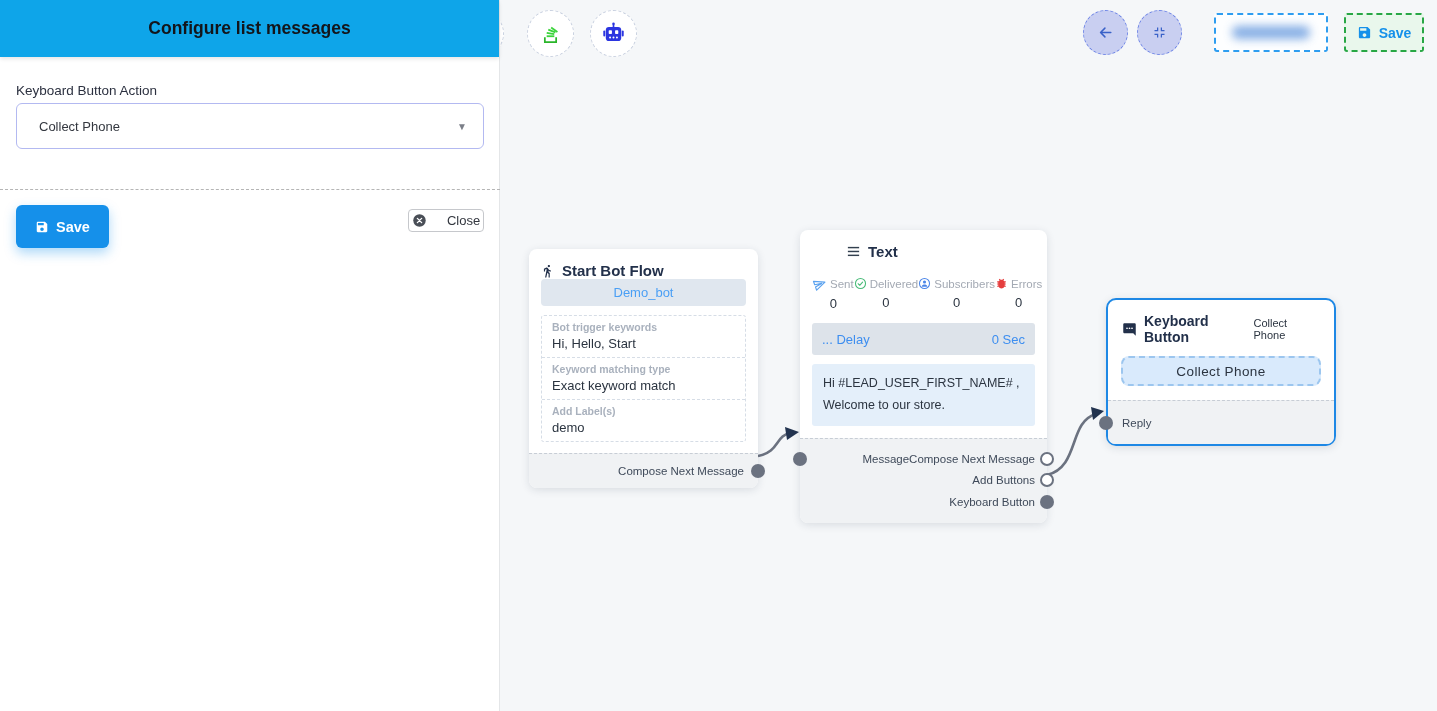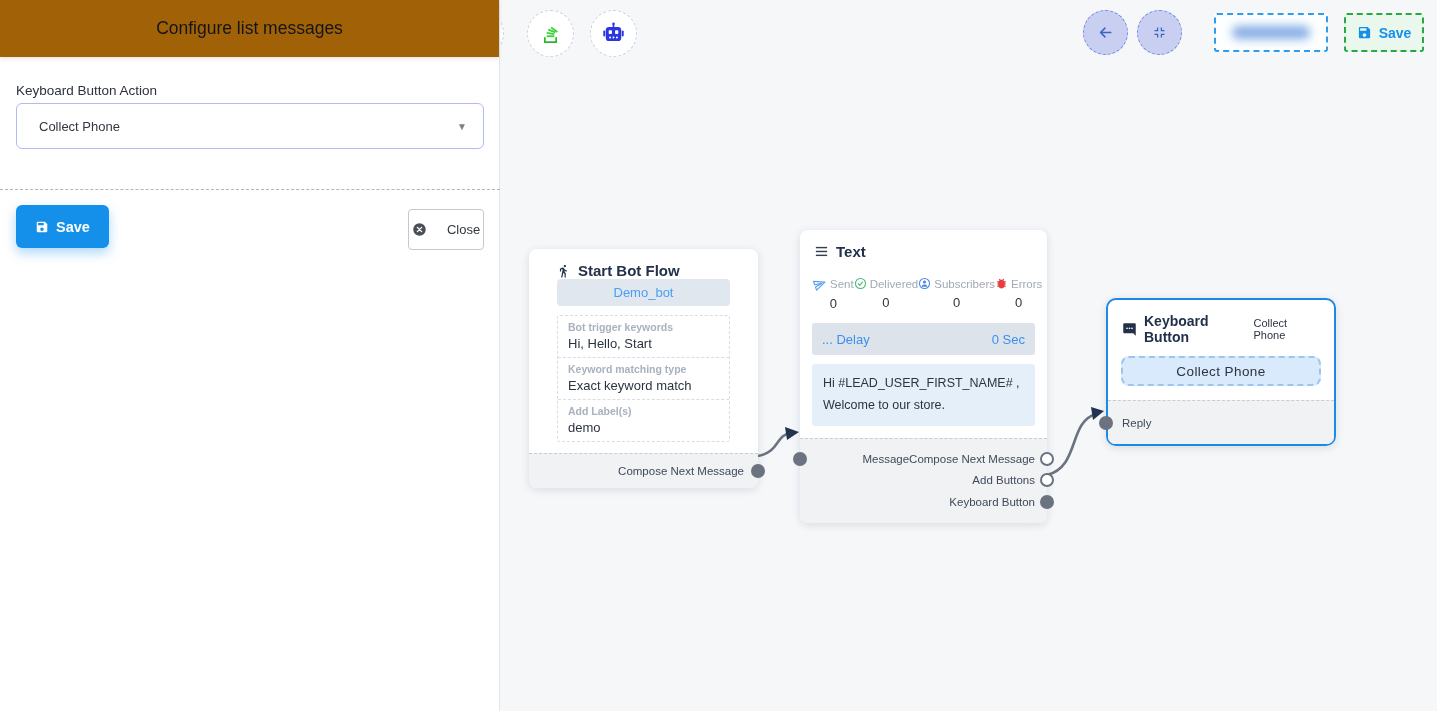--- a/index.html
+++ b/index.html
@@ -1,32 +1,32 @@
 <!DOCTYPE html>
 <html><head>
 <meta charset="utf-8">
 <style>
   * { margin:0; padding:0; box-sizing:border-box; }
   html,body { width:1437px; height:711px; font-family:"Liberation Sans", sans-serif; background:#fff; overflow:hidden; }
   #app { position:relative; width:1437px; height:711px; }
 
   
   .panel { position:absolute; left:0; top:0; width:500px; height:711px; background:#fff; border-right:1px solid #e4e6e8; z-index:5; }
-  .panel-header { height:57px; background:#a16207; display:flex; align-items:center; justify-content:center;
-                  font-weight:normal; font-size:17.5px; color:#13151a; box-shadow:0 2px 4px rgba(0,0,0,.10); }
+  .panel-header { height:57px; background:#0ea5e9; display:flex; align-items:center; justify-content:center;
+                  font-weight:bold; font-size:17.5px; color:#13151a; box-shadow:0 2px 4px rgba(0,0,0,.10); }
   .field-label { position:absolute; left:16px; top:83px; font-size:13.5px; color:#2c3140; }
   .dropdown { position:absolute; left:16px; top:103px; width:468px; height:46px; background:#fff;
               border:1px solid #b3b9f1; border-radius:6px; display:flex; align-items:center; justify-content:space-between;
               padding:0 16px 0 22px; font-size:13px; color:#33373f; cursor:pointer; }
   .caret { color:#7b7f88; font-size:10px; }
   .panel-divider { position:absolute; left:0; top:189px; width:500px; border-top:1px dashed #b5b5b5; }
   .btn-save { position:absolute; left:16px; top:205px; width:93px; height:43px; background:#1590ea; border:none; border-radius:6px;
               color:#fff; font-weight:bold; font-size:14.5px; display:flex; align-items:center; justify-content:center; gap:7px;
               box-shadow:0 5px 12px rgba(21,144,234,.35); cursor:pointer; font-family:inherit; }
-  .btn-close { position:absolute; left:408px; top:209px; width:76px; height:41px; background:#fff; border:1px solid #c6c8cc;
+  .btn-close { position:absolute; left:408px; top:209px; width:76px; height:23px; background:#fff; border:1px solid #c6c8cc;
                border-radius:4px; color:#33373f; font-size:13px; display:flex; align-items:center; justify-content:center; gap:20px;
                cursor:pointer; font-family:inherit; }
 
   
   .canvas { position:absolute; left:500px; top:0; width:937px; height:711px; background:#f5f7f9; overflow:hidden; }
   .edges { position:absolute; left:0; top:0; z-index:1; }
 
   
   .circle-btn { position:absolute; width:47px; height:47px; border-radius:50%; background:#fff;
                 border:1px dashed #c9d1e0; display:flex; align-items:center; justify-content:center; cursor:pointer; z-index:3; }
@@ -41,35 +41,35 @@
   
   .node { position:absolute; background:#fff; border-radius:8px; box-shadow:0 2px 8px rgba(30,45,70,.13); z-index:2; font-size:13px; }
   .node-header { display:flex; align-items:center; gap:7px; font-weight:bold; font-size:15px; color:#22304a; }
   .node-footer { background:#f0f2f4; border-top:1px dashed #c7cdd5; border-radius:0 0 8px 8px; position:relative; }
 
   .dot { position:absolute; width:14px; height:14px; border-radius:50%; background:#6b7280; cursor:pointer; }
   .dot.open { background:#fff; border:2.5px solid #6b7280; }
 
   
   .node-start { left:29px; top:249px; width:229px; }
-  .node-start .node-body { padding:13px 28px 11px; }
+  .node-start .node-body { padding:13px 12px 11px; }
   .bot-pill { height:27px; background:#e0e7ef; border-radius:4px; display:flex; align-items:center; justify-content:center;
               color:#4a9ff5; font-size:13px; cursor:pointer; }
   .fields-box { margin-top:9px; border:1px dashed #d6dde6; border-radius:3px; }
   .field-row { padding:5px 10px 6px; border-bottom:1px dashed #d6dde6; }
   .field-row:last-child { border-bottom:none; }
   .f-label { font-size:10.5px; color:#a9b1bd;font-weight:bold; }
   .f-value { font-size:13px; color:#2b3440; margin-top:3px; }
   .node-start .node-footer { height:35px; display:flex; align-items:center; justify-content:flex-end; padding-right:14px; }
   .out-label { font-size:11.5px; color:#3f4a5a; }
 
   
   .node-text { left:300px; top:230px; width:247px; }
   .node-text .node-body { padding:13px 0 12px; }
-  .node-text .node-header { padding:0 14px; }
+  .node-text .node-header { padding:0 14px;margin-left:32px; }
   .stats { display:flex; justify-content:space-between; padding:0 13px; margin-top:17px; }
   .stat { display:flex; flex-direction:column; align-items:center; }
   .stat-top { display:flex; align-items:center; gap:3px; font-size:11.5px; color:#a3a9b3; }
   .stat-val { font-size:13px; color:#2b3440; margin-top:5px; }
   .delay-row { margin:12px 12px 0; height:32px; background:#dde3ea; border-radius:3px; display:flex; align-items:center;
                justify-content:space-between; padding:0 10px; color:#3d8ef0; font-size:13px; }
   .msg-box { margin:9px 12px 0; background:#e4effa; border-radius:3px; padding:9px 11px; font-size:12.5px; color:#2b3440;
              line-height:1.75; word-break:break-all; }
   .node-text .node-footer { height:85px; padding:9px 0 8px; }
   .conn-row { position:relative; height:21.5px; display:flex; align-items:center; justify-content:flex-end; padding:0 12px; }

